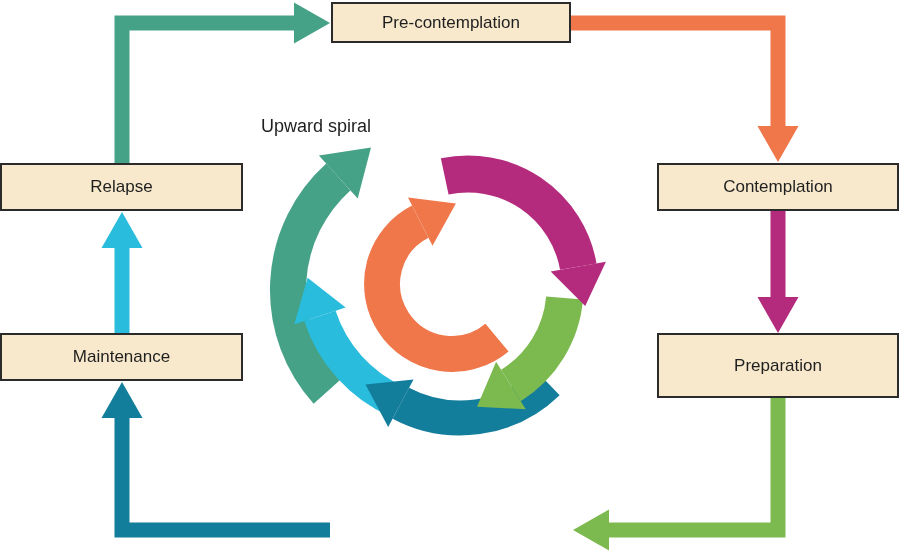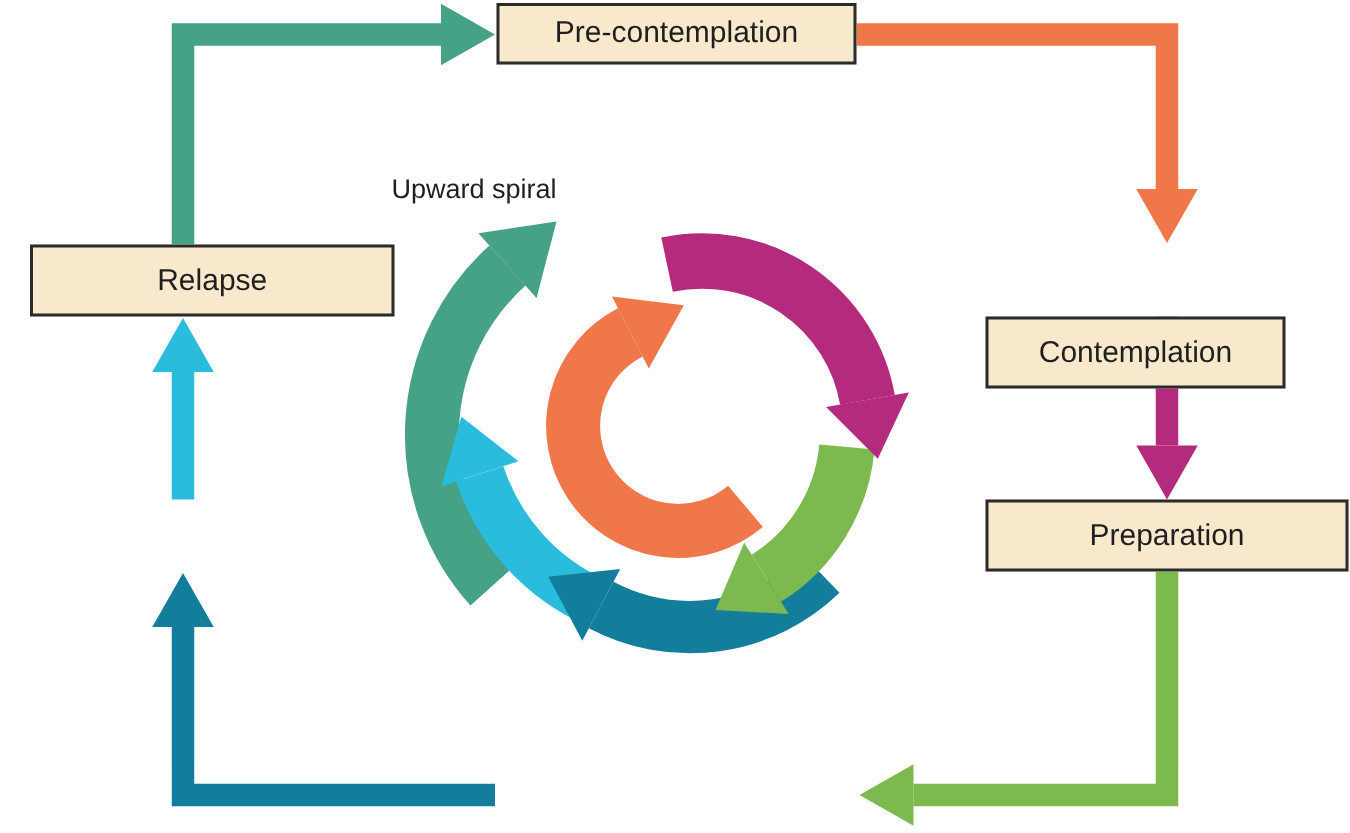--- a/index.html
+++ b/index.html
@@ -21,30 +21,30 @@
     top: 0;
   }
   .stage-box {
     position: absolute;
     background: var(--box-fill, #f8e9cd);
     border: 2px solid var(--box-border, #2b2b2b);
     box-sizing: border-box;
     display: flex;
     align-items: center;
     justify-content: center;
-    font-size: 20px;
+    font-size: 17px;
     color: var(--text-color, #1f1f1f);
     white-space: nowrap;
   }
   #box-pre  { left: 331px; top: 2px;   width: 240px; height: 41px; }
-  #box-con  { left: 657px; top: 163px; width: 200px; height: 48px; margin-top: 48px; }
-  #box-prep { left: 657px; top: 333px; width: 242px; height: 48px; }
+  #box-con  { left: 657px; top: 163px; width: 242px; height: 48px; }
+  #box-prep { left: 657px; top: 333px; width: 242px; height: 65px; }
   #box-act  { left: 330px; top: 506px; width: 242px; height: 48px; }
   #box-main { left: 0px;   top: 333px; width: 243px; height: 48px; }
-  #box-rel  { left: 0px;   top: 163px; width: 243px; height: 48px; margin-left: 20px; }
+  #box-rel  { left: 0px;   top: 163px; width: 243px; height: 48px; }
   #spiral-caption {
     position: absolute;
     left: 261px;
     top: 116px;
     font-size: 18px;
     color: var(--text-color, #1f1f1f);
     white-space: nowrap;
   }
 </style>
 </head>
@@ -104,18 +104,21 @@
 
   <div class="stage-box" id="box-pre">
     <span>Pre-contemplation</span>
   </div>
   <div class="stage-box" id="box-con">
     <span>Contemplation</span>
   </div>
   <div class="stage-box" id="box-prep">
     <span>Preparation</span>
   </div>
+  <div class="stage-box" id="box-main">
+    <span>Maintenance</span>
+  </div>
   <div class="stage-box" id="box-rel">
     <span>Relapse</span>
   </div>
 
   <div id="spiral-caption">Upward spiral</div>
 </div>
 
 </body></html>

